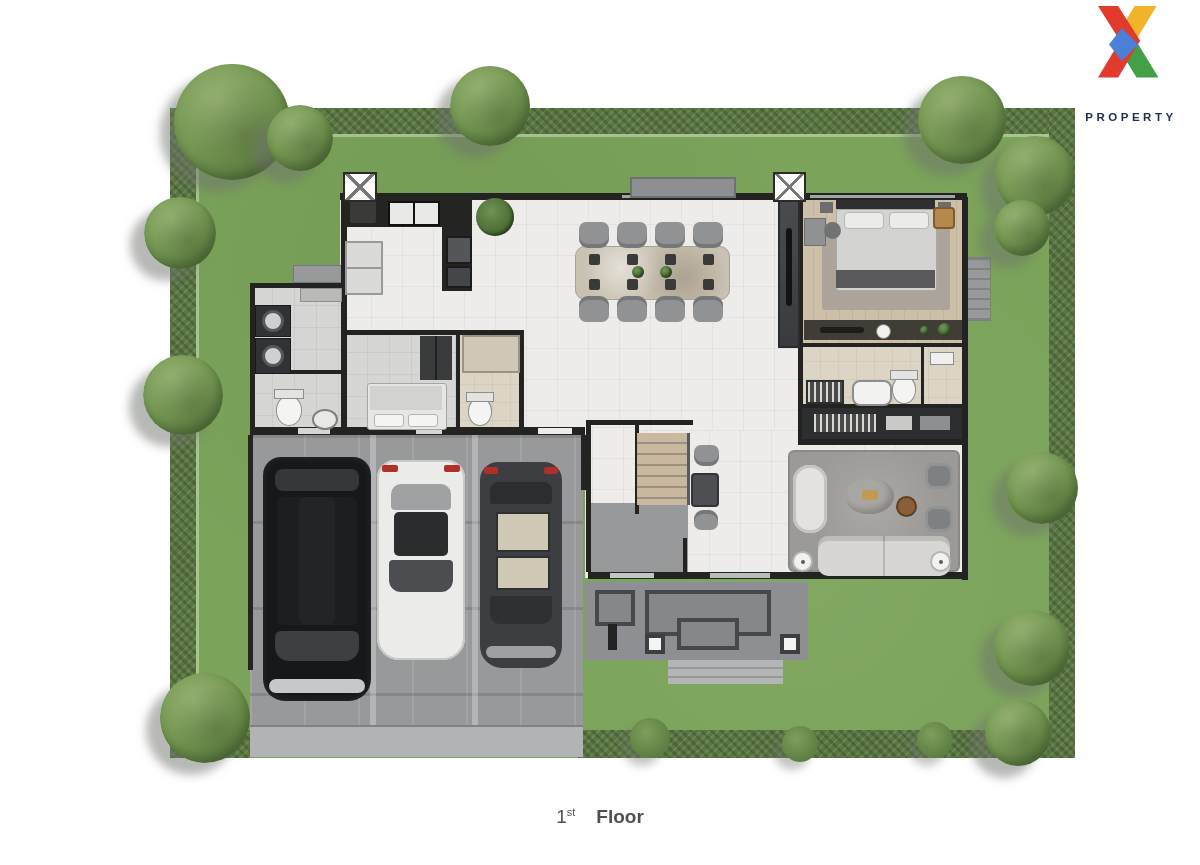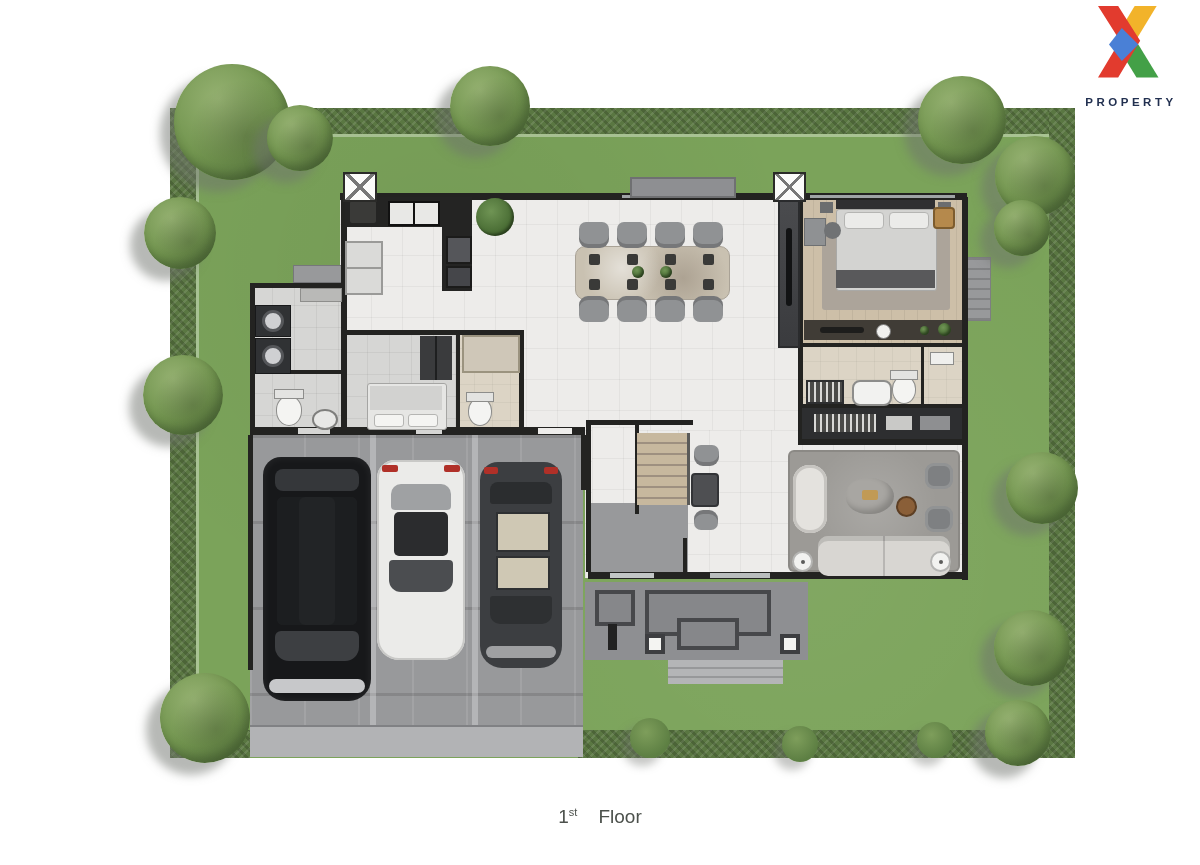--- a/index.html
+++ b/index.html
@@ -88,29 +88,29 @@
   
   .porch{background:var(--porch,#8e8f92);}
   .inset{border:4px solid #47484b;background:#86878a;}
   .column{background:#f4f4f2;border:4px solid #3d3e41;}
   .steps{background:repeating-linear-gradient(180deg,#b4b5b7 0 7px,#97989a 7px 9px);}
 
   
   #logo{left:1062px;top:6px;width:138px;text-align:center;}
   #logo svg{display:block;margin:0 auto;}
   .brand{font-size:26px;font-weight:bold;letter-spacing:2.5px;color:var(--logo-navy,#223050);margin-top:-2px;}
-  .tagline{font-size:11.5px;font-weight:bold;letter-spacing:3.5px;color:var(--logo-navy,#223050);margin-top:2px;}
+  .tagline{font-size:11.5px;font-weight:bold;letter-spacing:3.5px;color:var(--logo-navy,#223050);margin-top:17px;}
   .lr{fill:var(--logo-red,#e23b2e);} .ly{fill:var(--logo-yellow,#f2b32a);}
   .lg{fill:var(--logo-green,#43a047);} .lb{fill:var(--logo-blue,#4a80d6);}
 
   
   #caption{left:0;top:806px;width:1200px;text-align:center;
     font-size:19px;color:var(--caption-color,#4c514c);}
   #caption sup{font-size:11px;}
-  #caption .cap-word{margin-left:21px;}
+  #caption .cap-word{margin-left:21px;font-weight:bold;}
 </style>
 </head>
 <body>
 
 <div id="canvas">
 
   <div id="plot" class="abs">
 
     <div class="abs hedge" style="left:0;top:0;width:905px;height:26px;"></div>
     <div class="abs hedge" style="left:0;top:0;width:26px;height:650px;"></div>

